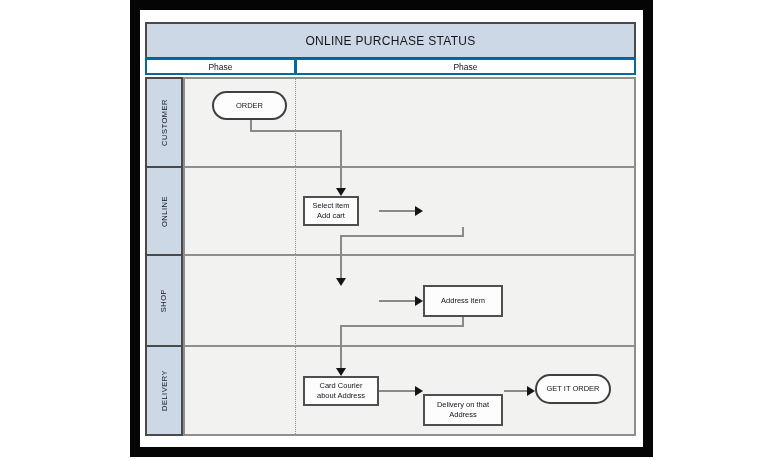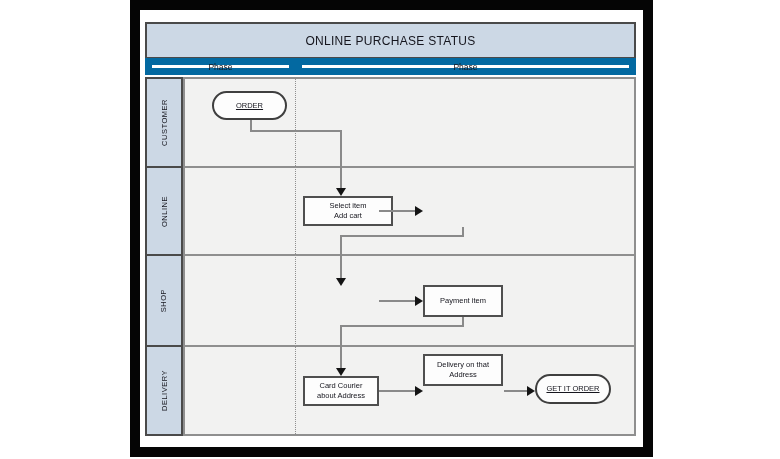--- a/index.html
+++ b/index.html
@@ -8,21 +8,21 @@
 
   .frame { position:absolute; left:130px; top:0; width:523px; height:457px;
            border:10px solid #050505; background:#ffffff; }
 
   .title-bar { position:absolute; left:145px; top:22px; width:491px; height:37px;
                background:#ccd8e5; border:2px solid #4a4a4a;
                display:flex; align-items:center; justify-content:center;
                font-size:12px; letter-spacing:.3px; color:#15151d; }
 
   .phase-cell { position:absolute; top:58px; height:17px; background:#ffffff;
-                border:7px solid #0369a1; display:flex; align-items:center; justify-content:center;
+                border:2px solid #0369a1; display:flex; align-items:center; justify-content:center;
                 font-size:8.5px; color:#15151d; }
   .phase-left  { left:145px; width:151px; }
   .phase-right { left:295px; width:341px; }
 
   .labels-col { position:absolute; left:145px; top:77px; width:38px; height:359px;
                 border:2px solid #4a4a4a; background:#ccd8e5;
                 display:flex; flex-direction:column; }
   .bodies-col { position:absolute; left:183px; top:77px; width:453px; height:359px;
                 border:2px solid #8f8f8f; background:#f2f2f1;
                 display:flex; flex-direction:column; }
@@ -33,29 +33,29 @@
   .label-cell span { transform:rotate(-90deg); white-space:nowrap;
                      font-size:7.5px; letter-spacing:.5px; color:#15151d; }
   .h1 { height:89px; } .h2 { height:88px; } .h3 { height:91px; } .h4 { height:87px; }
 
   .phase-divider { position:absolute; left:295px; top:79px; height:355px; width:0;
                    border-left:1px dotted #8f8f8f; }
 
   .node { position:absolute; background:#fdfdfd; border:2px solid #4f4f4f;
           display:flex; align-items:center; justify-content:center; text-align:center;
           font-size:7.5px; line-height:1.3; color:#15151d; white-space:pre-line; }
-  .stadium { border-radius:15px; border-color:#3f3f3f;text-decoration:underline; }
+  .stadium { border-radius:15px; border-color:#3f3f3f; }
 
   .n-order    { left:212px; top:91px;  width:75px; height:29px; }
-  .n-select   { left:303px; top:196px; width:90px; height:30px; }
+  .n-select   { left:303px; top:196px; width:56px; height:30px; }
   .n-payment  { left:423px; top:195px; width:80px; height:32px; }
   .n-getmail  { left:303px; top:286px; width:76px; height:30px; }
   .n-paking   { left:423px; top:285px; width:80px; height:32px; }
   .n-courier  { left:303px; top:376px; width:76px; height:30px; }
-  .n-delivery { left:423px; top:354px; width:80px; height:32px; }
+  .n-delivery { left:423px; top:394px; width:80px; height:32px; }
   .n-getit    { left:535px; top:374px; width:76px; height:30px; }
 
   .seg { position:absolute; background:#8a8a8a; }
   .seg-h { height:2px; }
   .seg-v { width:2px; }
   .arr { position:absolute; width:0; height:0; }
   .arr-down  { border-left:5px solid transparent; border-right:5px solid transparent;
                border-top:8px solid #141414; }
   .arr-right { border-top:5px solid transparent; border-bottom:5px solid transparent;
                border-left:8px solid #141414; }
@@ -91,21 +91,21 @@
     <div class="body-cell h2"></div>
     <div class="body-cell h3"></div>
     <div class="body-cell h4"></div>
   </div>
 
   <div class="phase-divider"></div>
 
   <div class="node stadium n-order">ORDER</div>
   <div class="node n-select">Select item
 Add cart</div>
-  <div class="node n-paking">Payment item</div>
+  <div class="node n-paking">Address item</div>
   <div class="node n-courier">Card Courier
 about Address</div>
   <div class="node n-delivery">Delivery on that
 Address</div>
   <div class="node stadium n-getit">GET IT ORDER</div>
 
   <div class="seg seg-v" style="left:250px; top:120px; height:12px;"></div>
   <div class="seg seg-h" style="left:250px; top:130px; width:92px;"></div>
   <div class="seg seg-v" style="left:340px; top:130px; height:60px;"></div>
   <div class="arr arr-down" style="left:336px; top:188px;"></div>

